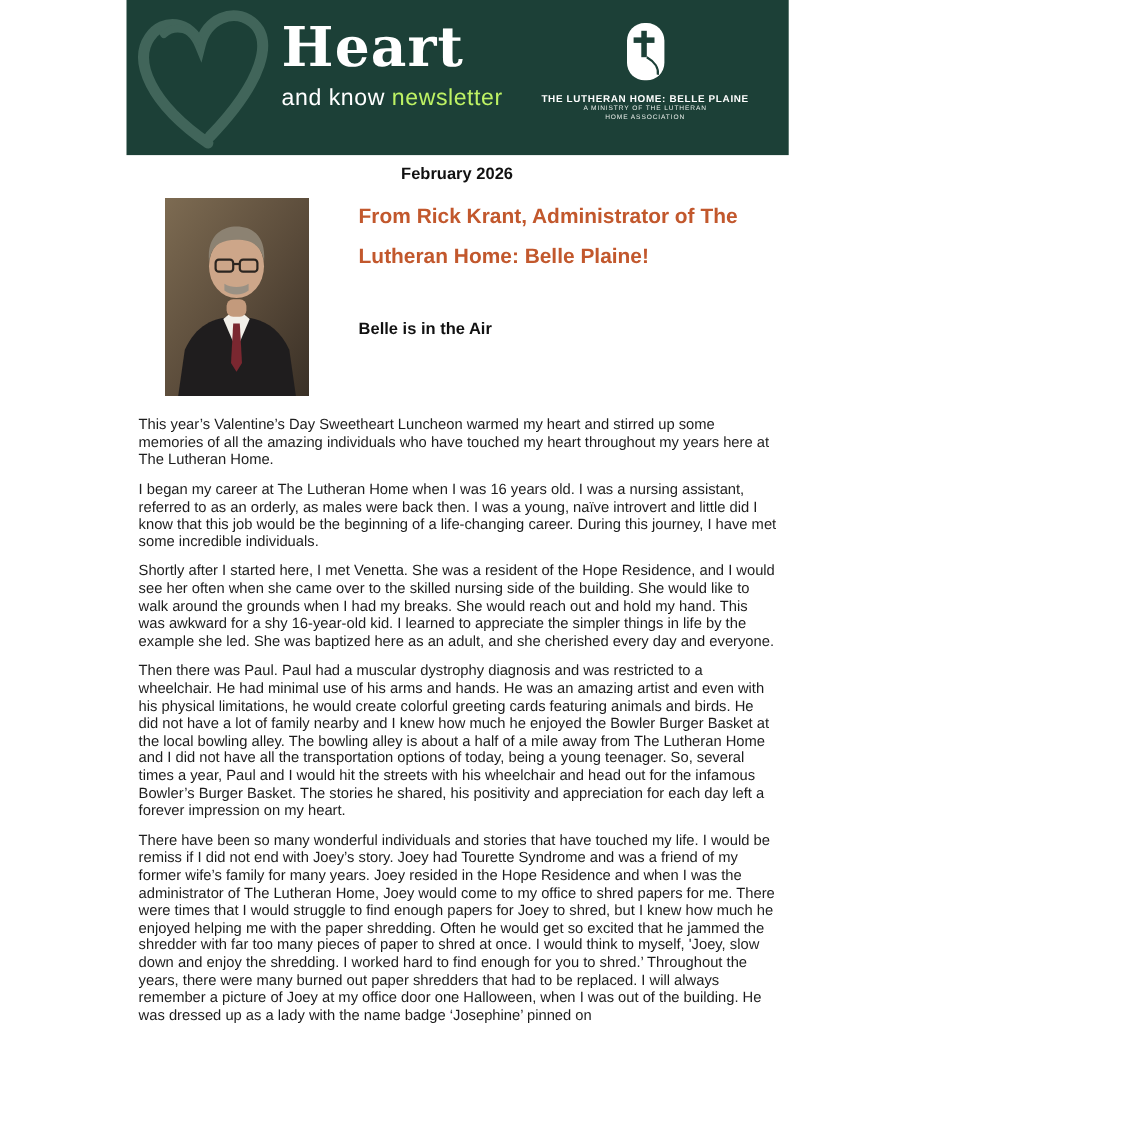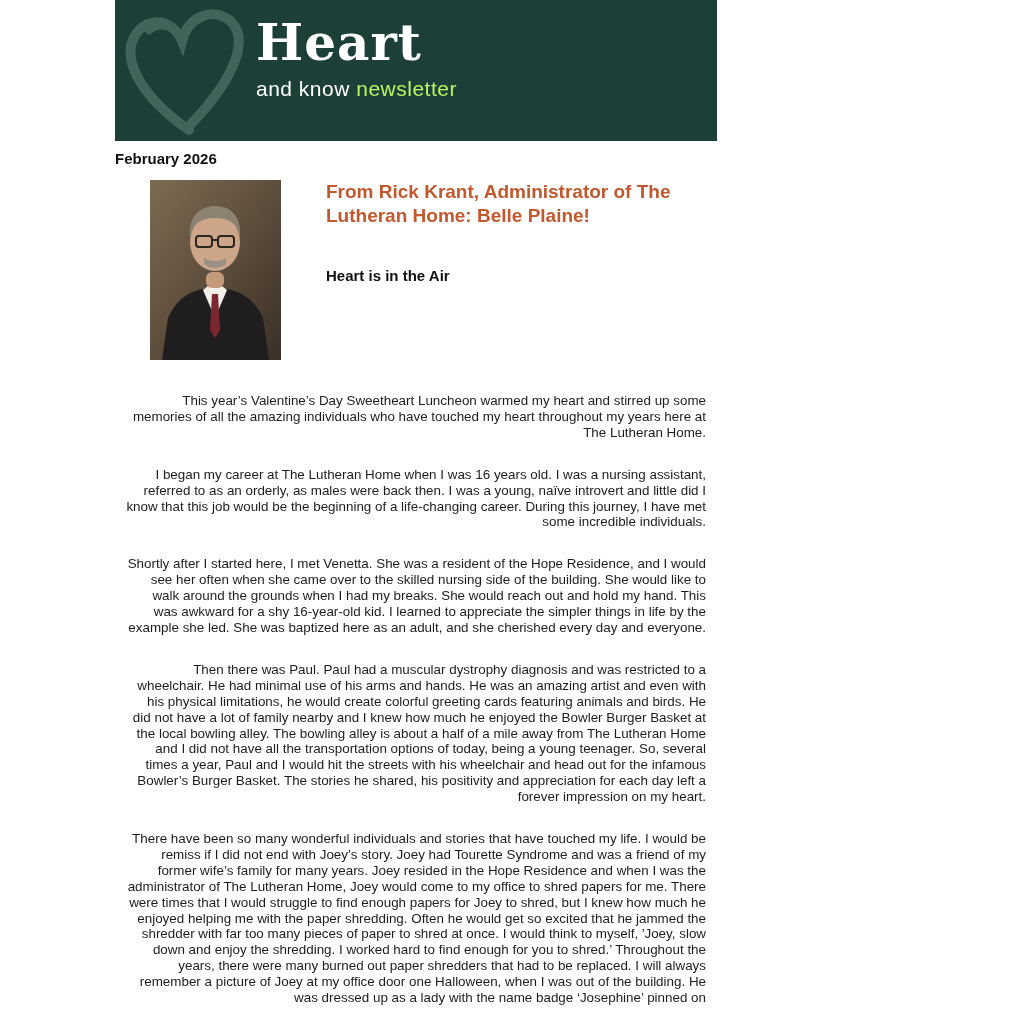--- a/index.html
+++ b/index.html
@@ -59,21 +59,21 @@
   }
   .logo-line2, .logo-line3 {
     font-size: 6px;
     letter-spacing: 0.8px;
     line-height: 8px;
     color: #e8ede9;
   }
 
   
   .date-row {
-    text-align: left;
+    text-align: center;
     font-weight: bold;
     font-size: 15px;
     color: #111111;
     padding: 9px 1px 0 0;
   }
 
   
   .article-head {
     display: flex;
     margin-top: 13px;
@@ -87,39 +87,38 @@
     overflow: hidden;
   }
   .article-head-text {
     margin-left: 45px;
     width: 390px;
   }
   .article-heading {
     color: #c2582d;
     font-weight: bold;
     font-size: 19px;
-    line-height: 24px;
+    line-height: 36px;
   }
   .article-subheading {
     margin-top: 39px;
     font-weight: bold;
     font-size: 15px;
     color: #111111;
   }
 
   
   .article-body {
     padding: 7px 11px 0 11px;
   }
   .article-body p {
     font-size: 13.4px;
     line-height: 15.9px;
     color: #1d1d1d;
-    margin: 26px 0 0 0;
-    text-align: right;
+    margin: 11px 0 0 0;
   }
 </style>
 </head>
 <body>
 
 <div class="page">
   <div class="column">
 
     <div class="header">
       <svg class="heart-sketch" viewBox="0 0 150 150">
@@ -127,20 +126,31 @@
         <path d="M70 40 C 64 28, 48 24, 38 33" fill="none" stroke="#41655a" stroke-width="7" stroke-linecap="round"></path>
       </svg>
 
       <div class="masthead">
         <div class="masthead-title">Heart</div>
         <div class="masthead-sub">
           <span>and know </span><span class="accent">newsletter</span>
         </div>
       </div>
 
+      <div class="logo-block">
+        <svg class="logo-icon" width="36" height="54" viewBox="0 0 36 54">
+          <rect x="1" y="1" width="34" height="52" rx="16" ry="16" fill="#ffffff"></rect>
+          <rect x="14" y="8" width="5" height="24" fill="#1c4037"></rect>
+          <rect x="7" y="14" width="19" height="5" fill="#1c4037"></rect>
+          <path d="M19 32 C 26 36, 30 42, 29 48" fill="none" stroke="#1c4037" stroke-width="2"></path>
+        </svg>
+        <div class="logo-line1">THE LUTHERAN HOME: BELLE PLAINE</div>
+        <div class="logo-line2">A MINISTRY OF THE LUTHERAN</div>
+        <div class="logo-line3">HOME ASSOCIATION</div>
+      </div>
     </div>
 
     <div class="date-row">February 2026</div>
 
     <div class="article-head">
       <div class="photo-frame">
         <svg width="131" height="180" viewBox="0 0 131 180">
           <defs>
             <linearGradient id="bg" x1="0" y1="0" x2="1" y2="1">
               <stop offset="0" stop-color="#7d6b52"></stop>
@@ -164,21 +174,21 @@
 
           <rect x="46" y="56" width="16" height="11" rx="3" fill="none" stroke="#2b2520" stroke-width="2"></rect>
           <rect x="68" y="56" width="16" height="11" rx="3" fill="none" stroke="#2b2520" stroke-width="2"></rect>
           <line x1="62" y1="60" x2="68" y2="60" stroke="#2b2520" stroke-width="2"></line>
 
           <path d="M54 78 C 60 82, 70 82, 76 78 L 76 84 C 70 89, 60 89, 54 84 Z" fill="#9a9184"></path>
         </svg>
       </div>
       <div class="article-head-text">
         <div class="article-heading">From Rick Krant, Administrator of The Lutheran Home: Belle Plaine!</div>
-        <div class="article-subheading">Heart is in the Air</div>
+        <div class="article-subheading">Belle is in the Air</div>
       </div>
     </div>
 
     <div class="article-body">
         <p>This year’s Valentine’s Day Sweetheart Luncheon warmed my heart and stirred up some memories of all the amazing individuals who have touched my heart throughout my years here at The Lutheran Home.</p>
         <p>I began my career at The Lutheran Home when I was 16 years old. I was a nursing assistant, referred to as an orderly, as males were back then. I was a young, naïve introvert and little did I know that this job would be the beginning of a life-changing career. During this journey, I have met some incredible individuals.</p>
         <p>Shortly after I started here, I met Venetta. She was a resident of the Hope Residence, and I would see her often when she came over to the skilled nursing side of the building. She would like to walk around the grounds when I had my breaks. She would reach out and hold my hand. This was awkward for a shy 16-year-old kid. I learned to appreciate the simpler things in life by the example she led. She was baptized here as an adult, and she cherished every day and everyone.</p>
         <p>Then there was Paul. Paul had a muscular dystrophy diagnosis and was restricted to a wheelchair. He had minimal use of his arms and hands. He was an amazing artist and even with his physical limitations, he would create colorful greeting cards featuring animals and birds. He did not have a lot of family nearby and I knew how much he enjoyed the Bowler Burger Basket at the local bowling alley. The bowling alley is about a half of a mile away from The Lutheran Home and I did not have all the transportation options of today, being a young teenager. So, several times a year, Paul and I would hit the streets with his wheelchair and head out for the infamous Bowler’s Burger Basket. The stories he shared, his positivity and appreciation for each day left a forever impression on my heart.</p>
         <p>There have been so many wonderful individuals and stories that have touched my life. I would be remiss if I did not end with Joey’s story. Joey had Tourette Syndrome and was a friend of my former wife’s family for many years. Joey resided in the Hope Residence and when I was the administrator of The Lutheran Home, Joey would come to my office to shred papers for me. There were times that I would struggle to find enough papers for Joey to shred, but I knew how much he enjoyed helping me with the paper shredding. Often he would get so excited that he jammed the shredder with far too many pieces of paper to shred at once. I would think to myself, 'Joey, slow down and enjoy the shredding. I worked hard to find enough for you to shred.’ Throughout the years, there were many burned out paper shredders that had to be replaced. I will always remember a picture of Joey at my office door one Halloween, when I was out of the building. He was dressed up as a lady with the name badge ‘Josephine’ pinned on</p>
       </div>

